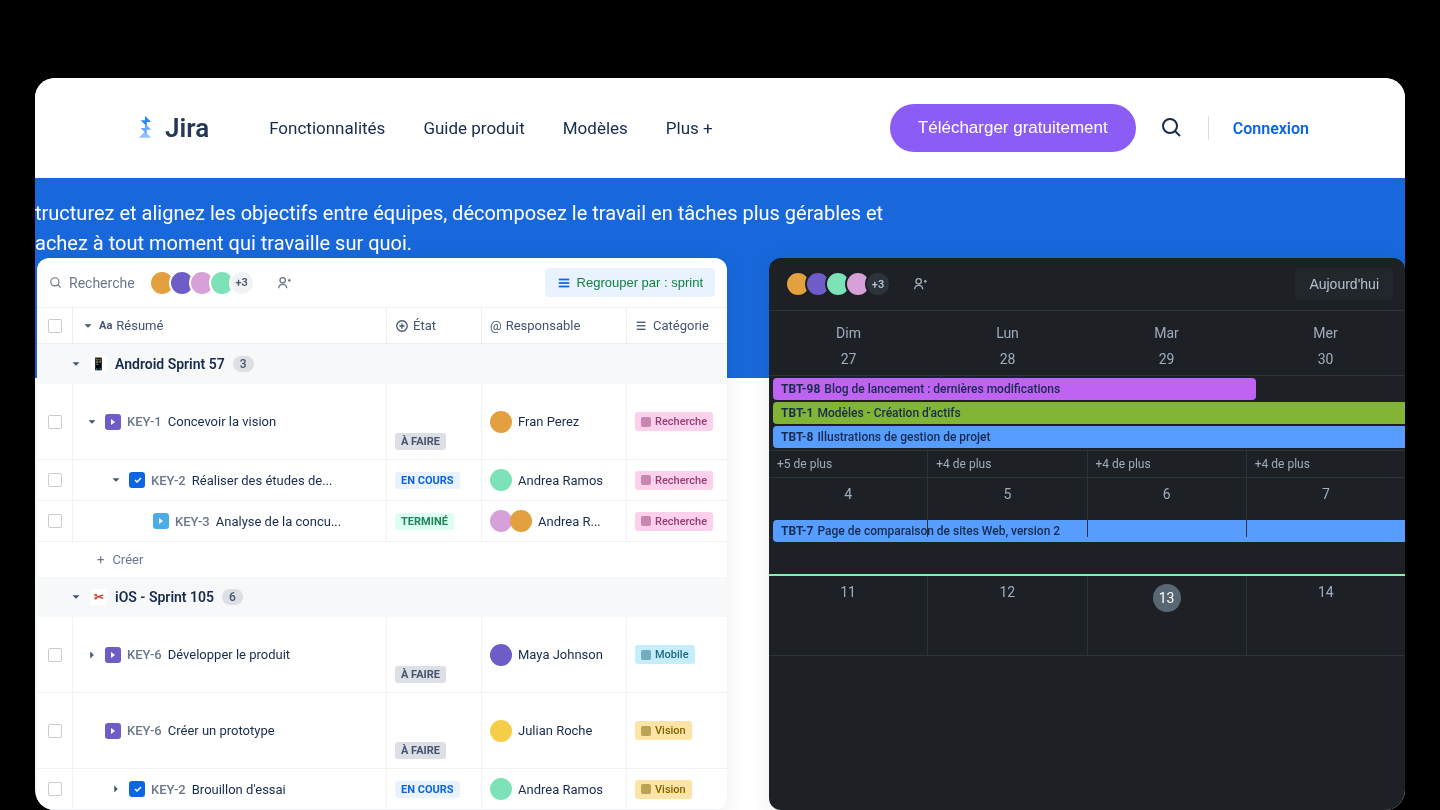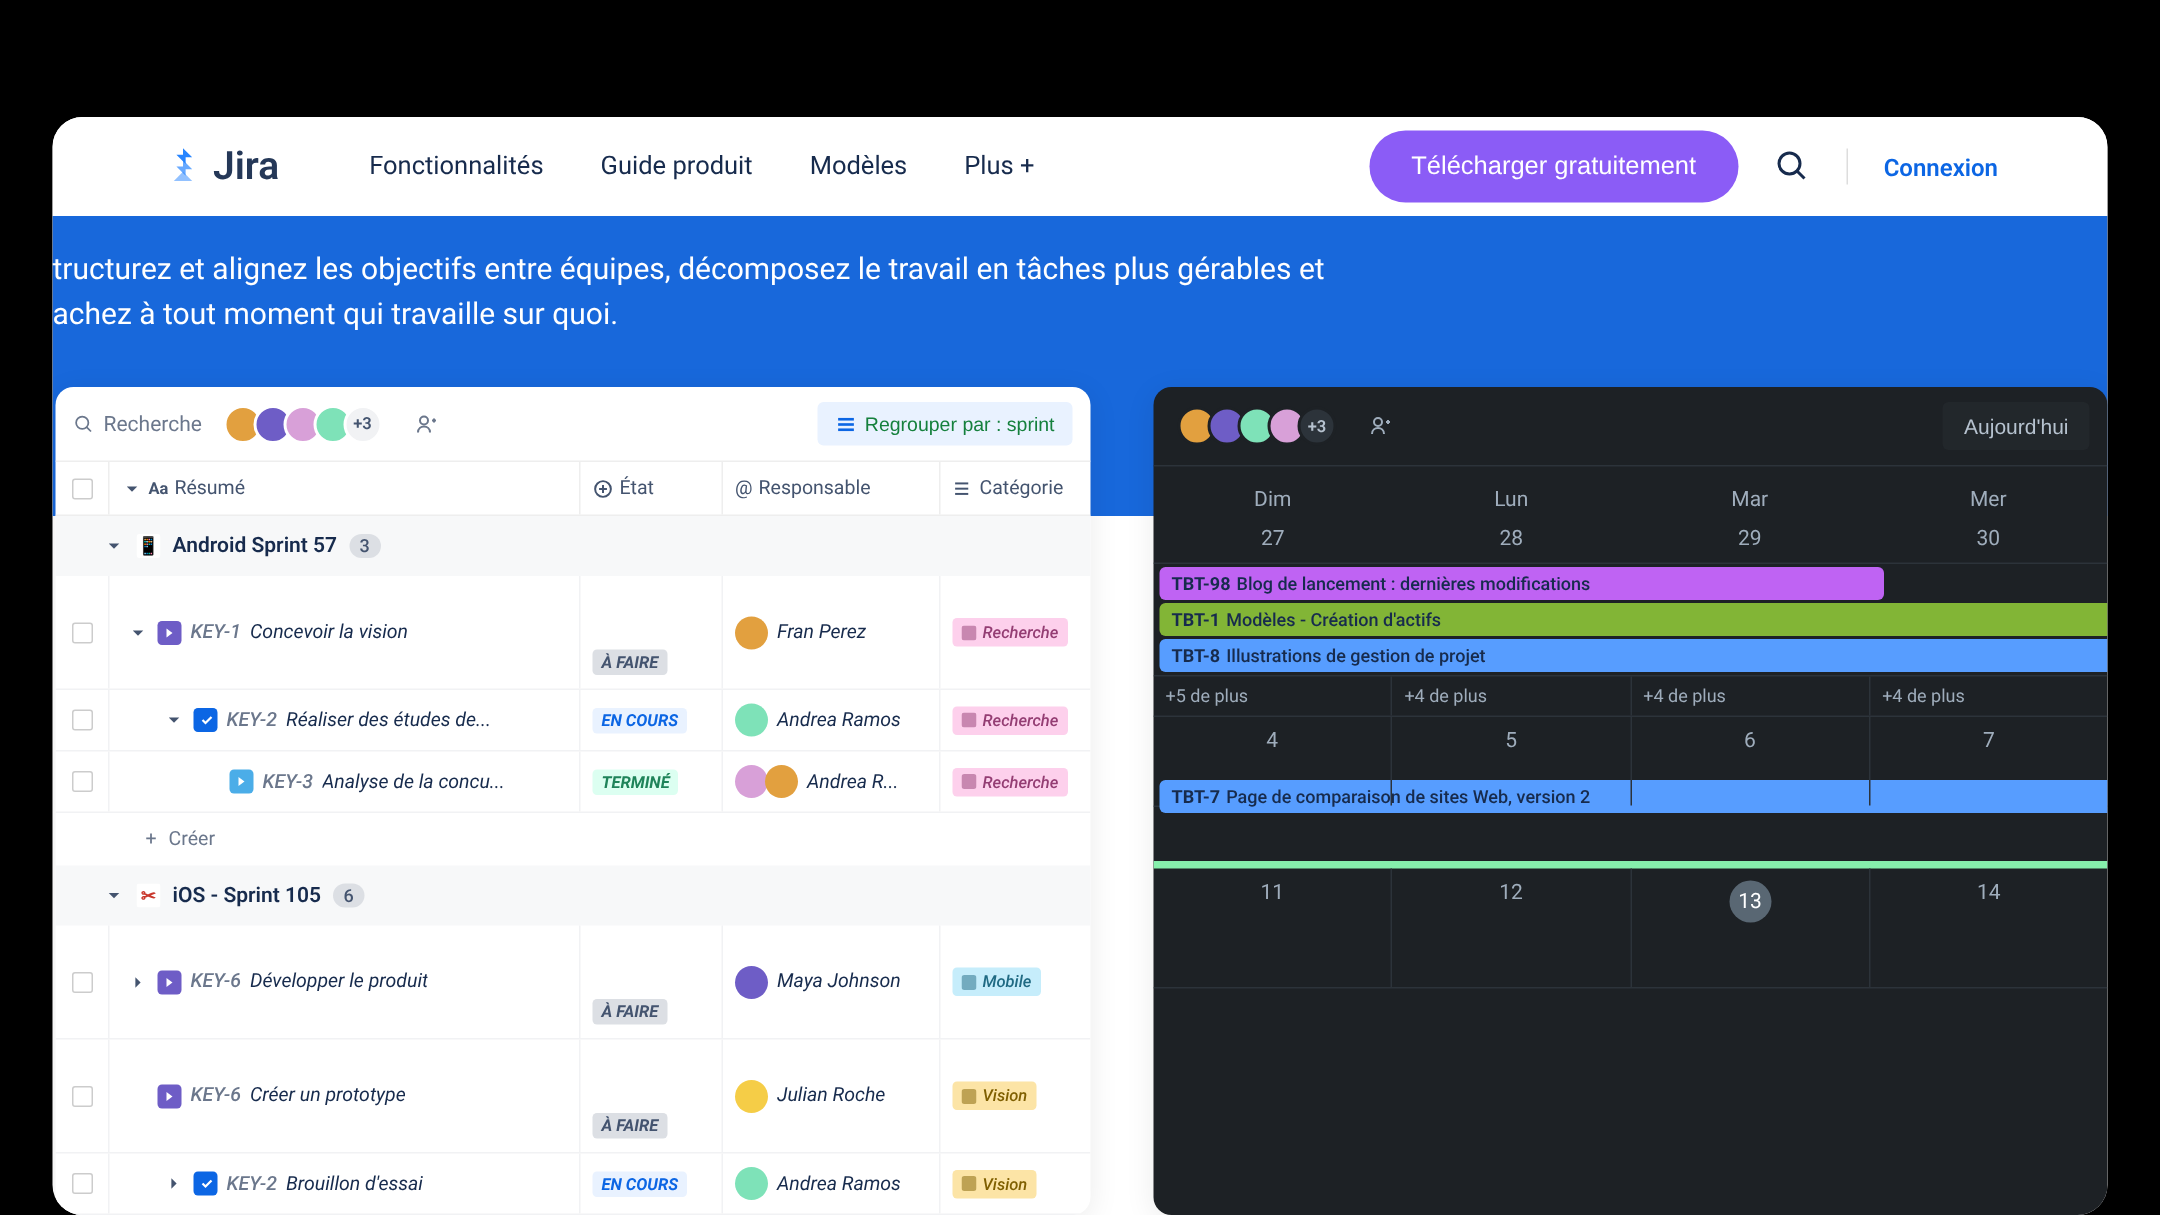--- a/index.html
+++ b/index.html
@@ -1,18 +1,18 @@
 <!DOCTYPE html>
 <html><head>
 <meta charset="utf-8">
 <style>
 * { box-sizing: border-box; margin: 0; padding: 0; }
 body { font-family: -apple-system, BlinkMacSystemFont, "Segoe UI", Roboto, sans-serif; background: #000; width: 1440px; height: 810px; overflow: hidden; }
 .page { background: #fff; border-radius: 20px; margin: 78px 35px 0 35px; height: 732px; position: relative; overflow: hidden; }
-.navbar { display: flex; align-items: center; padding: 0 73px; height: 66px; background: #fff; }
+.navbar { display: flex; align-items: center; padding: 0 96px; height: 100px; background: #fff; }
 .logo { display: flex; align-items: center; gap: 6px; color: #253858; font-weight: 600; font-size: 26px; margin-right: 60px; }
 .logo-icon { width: 28px; height: 28px; }
 .nav-links { display: flex; gap: 38px; font-size: 17px; color: #172B4D; }
 .nav-link { cursor: pointer; }
 .nav-right { margin-left: auto; display: flex; align-items: center; gap: 24px; }
 .cta-btn { background: #8b5cf6; color: #fff; border: none; border-radius: 28px; padding: 14px 28px; font-size: 17px; font-weight: 400; cursor: pointer; }
 .search-icon-top { width: 24px; height: 24px; stroke: #172B4D; stroke-width: 2; fill: none; cursor: pointer; }
 .divider-v { width: 1px; height: 24px; background: #ddd; }
 .login-link { color: #0C66E4; font-size: 16px; font-weight: 600; cursor: pointer; }
 .hero { background: #1868DB; color: #fff; padding: 20px 0 120px 0; font-size: 20px; line-height: 1.5; }
@@ -36,21 +36,21 @@
 .th { padding: 10px 8px; display: flex; align-items: center; gap: 4px; border-right: 1px solid #eee; }
 .th-check { width: 36px; justify-content: center; }
 .th-summary { flex: 1; }
 .th-status { width: 95px; }
 .th-assignee { width: 145px; }
 .th-category { width: 100px; }
 .checkbox { width: 14px; height: 14px; border: 1.5px solid #ccc; border-radius: 2px; }
 .sprint-row { display: flex; align-items: center; padding: 12px 10px; gap: 8px; font-weight: 600; font-size: 14px; background: #F7F8F9; color: #172B4D; }
 .chevron { width: 14px; height: 14px; cursor: pointer; }
 .count-badge { background: #DCDFE4; color: #44546F; border-radius: 10px; padding: 1px 7px; font-size: 12px; font-weight: 500; }
-.task-row { display: flex; border-bottom: 1px solid #F1F2F4; font-size: 13px; color: #172B4D; font-style: italic; }
+.task-row { display: flex; border-bottom: 1px solid #F1F2F4; font-size: 13px; color: #172B4D; }
 .task-cell { padding: 9px 8px; display: flex; align-items: center; gap: 6px; border-right: 1px solid #F1F2F4; }
 .cell-check { width: 36px; justify-content: center; }
 .cell-summary { flex: 1; overflow: hidden; white-space: nowrap; text-overflow: ellipsis; }
 .cell-status { width: 95px; }
 .cell-assignee { width: 145px; }
 .cell-category { width: 100px; }
 .task-icon { width: 16px; height: 16px; border-radius: 3px; flex-shrink: 0; display: flex; align-items: center; justify-content: center; }
 .key-text { color: #6B778C; font-weight: 500; flex-shrink: 0; }
 .status-badge { border-radius: 3px; padding: 2px 6px; font-size: 11px; font-weight: 700; }
 .status-todo { background: #DCDFE4; color: #44546F; margin-top: 40px; }
@@ -442,21 +442,21 @@
           <div class="more-cell">+4 de plus</div>
           <div class="more-cell">+4 de plus</div>
           <div class="more-cell">+4 de plus</div>
         </div>
       <div class="week-row" id="cal-week2">
           <div class="week-cell">4</div>
           <div class="week-cell">5</div>
           <div class="week-cell">6</div>
           <div class="week-cell">7</div>
         </div>
-      <div class="cal-events" id="cal-events-2" style="border-bottom:5px solid #86efac;margin-top:-20px;padding-bottom:30px">
+      <div class="cal-events" id="cal-events-2" style="border-bottom:2px solid #86efac;margin-top:-20px;padding-bottom:30px">
           <div class="event-bar event-blue" style="width: 100%;">
             <span class="event-key">TBT-7</span>
             <span>Page de comparaison de sites Web, version 2</span>
           </div>
         </div>
       <div class="week-row" id="cal-week3" style="min-height:80px">
           <div class="week-cell">11</div>
           <div class="week-cell">12</div>
           <div class="week-cell"><span class="today-circle">13</span></div>
           <div class="week-cell">14</div>

